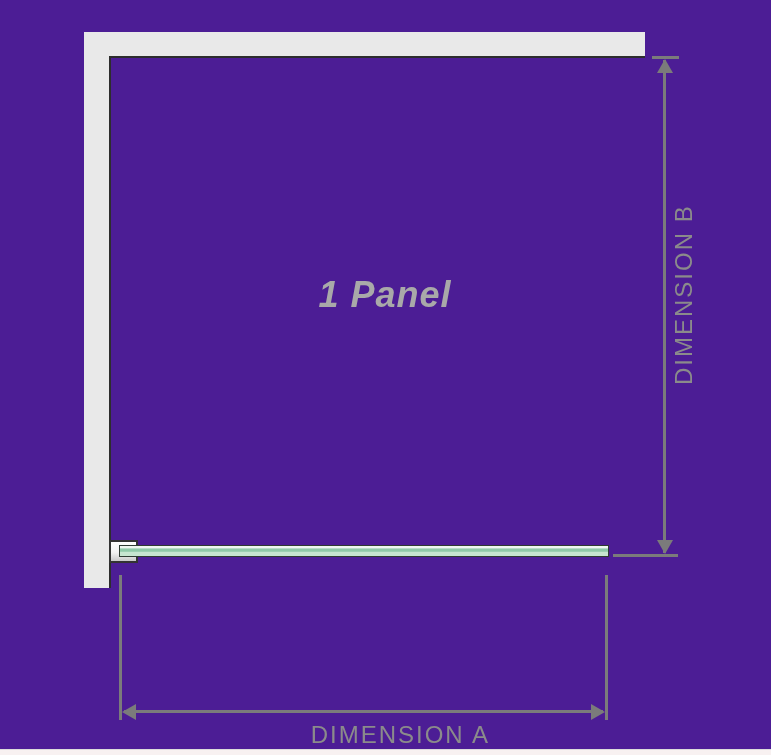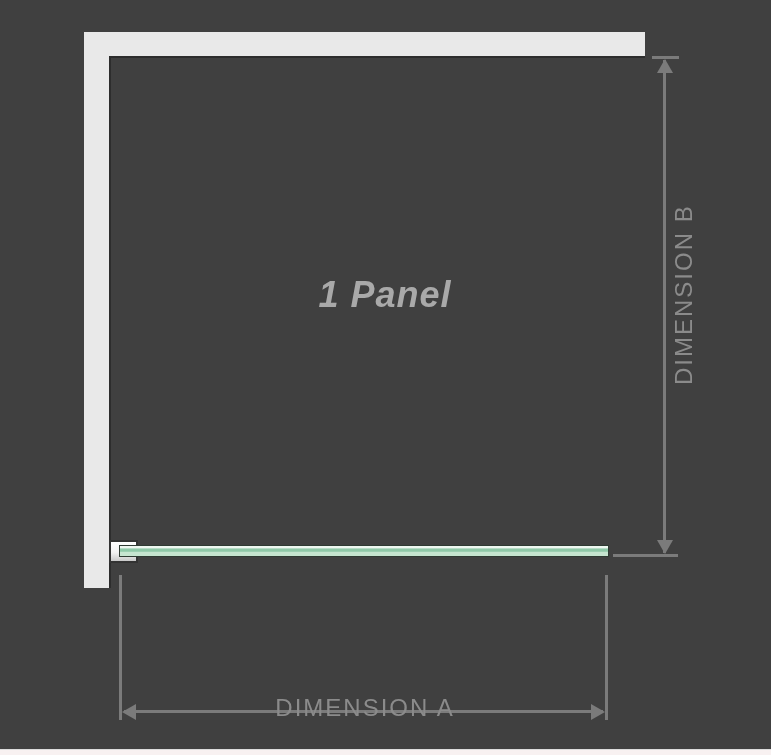--- a/index.html
+++ b/index.html
@@ -1,19 +1,19 @@
 <!DOCTYPE html>
 <html style="--wall: #e9e9e9; --outline: #2d2d2d; --dimline: #7b7b7b; --dimtext: #8b8b8b; --paneltext: #a9a9a9; --glassborder: #2f3b33; --glasspale: #eff7f1; --glassdark: #8fc9a8; --glasslight: #c6e5d0; --stripbg: #f8f1f1; --stripline: #dcdcdc;"><head>
 <meta charset="utf-8">
 <style>
   html,body{margin:0;padding:0;background:#ffffff;}
   #canvas{
     position:relative;
     width:771px;height:755px;
-    background:#404040;
+    background:#4c1d95;
     overflow:hidden;
     font-family:"Liberation Sans", sans-serif;
   }
   .abs{position:absolute;}
 
   
   .wall{background:var(--wall);}
   .wall-top{left:84px;top:32px;width:561px;height:25px;}
   .wall-left{left:84px;top:32px;width:26px;height:556px;}
 
@@ -66,21 +66,21 @@
   .tri-left{left:122px;top:704px;border-top:8px solid transparent;border-bottom:8px solid transparent;border-right:14px solid var(--dimline);}
   .tri-right{left:591px;top:704px;border-top:8px solid transparent;border-bottom:8px solid transparent;border-left:14px solid var(--dimline);}
 
   
   .dim-label{
     color:var(--dimtext);
     font-size:24px;
     letter-spacing:2px;
     white-space:nowrap;
   }
-  .dima-label{left:240px;top:694px;width:250px;text-align:center;}
+  .dima-label{left:240px;top:721px;width:250px;text-align:right;}
   .dimb-label{
     left:609px;top:296px;width:150px;text-align:center;
     transform:rotate(-90deg);
     transform-origin:center center;
   }
 
   
   .bottom-strip{
     left:0;top:749px;width:771px;height:6px;
     background:var(--stripbg);

